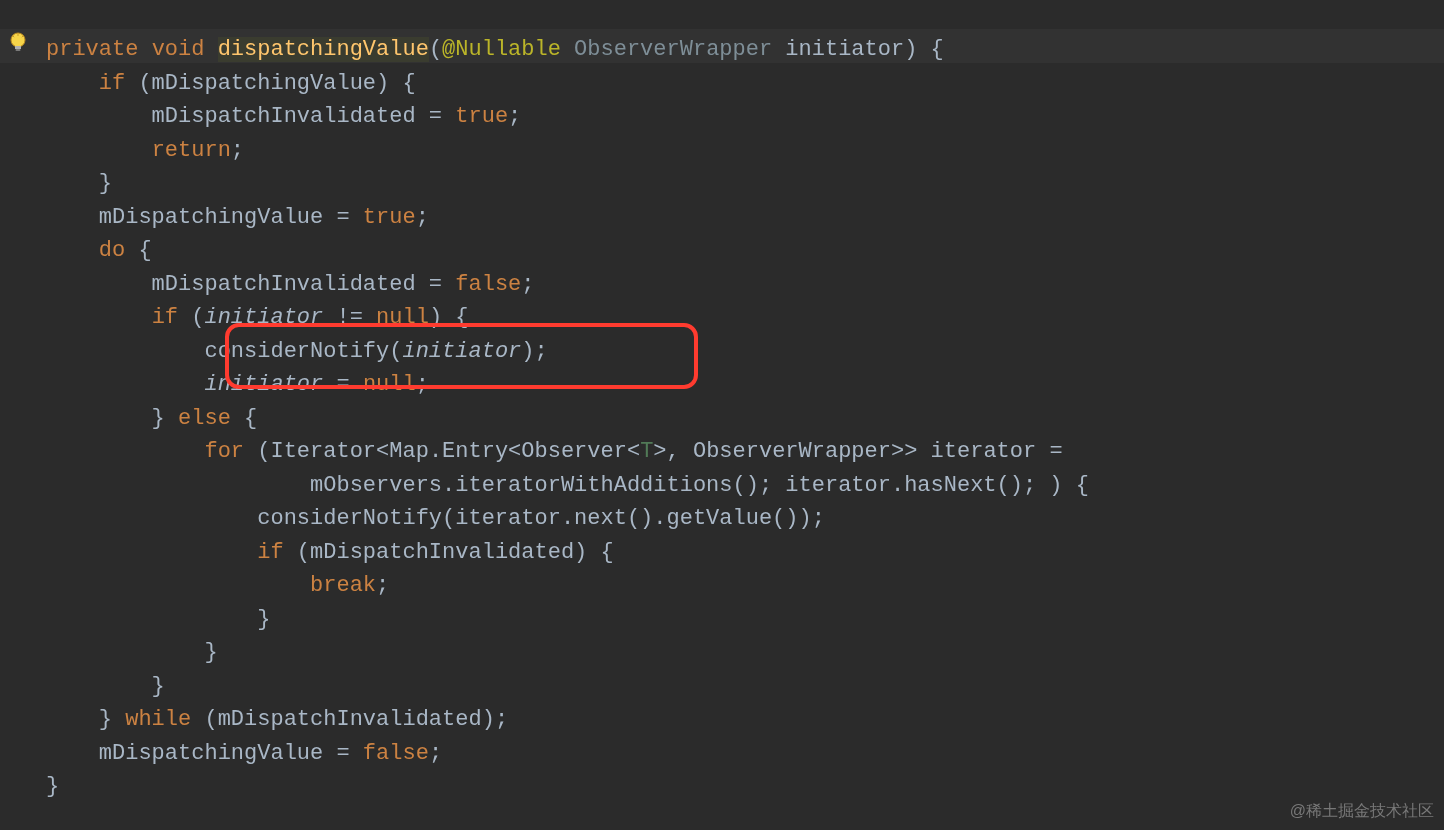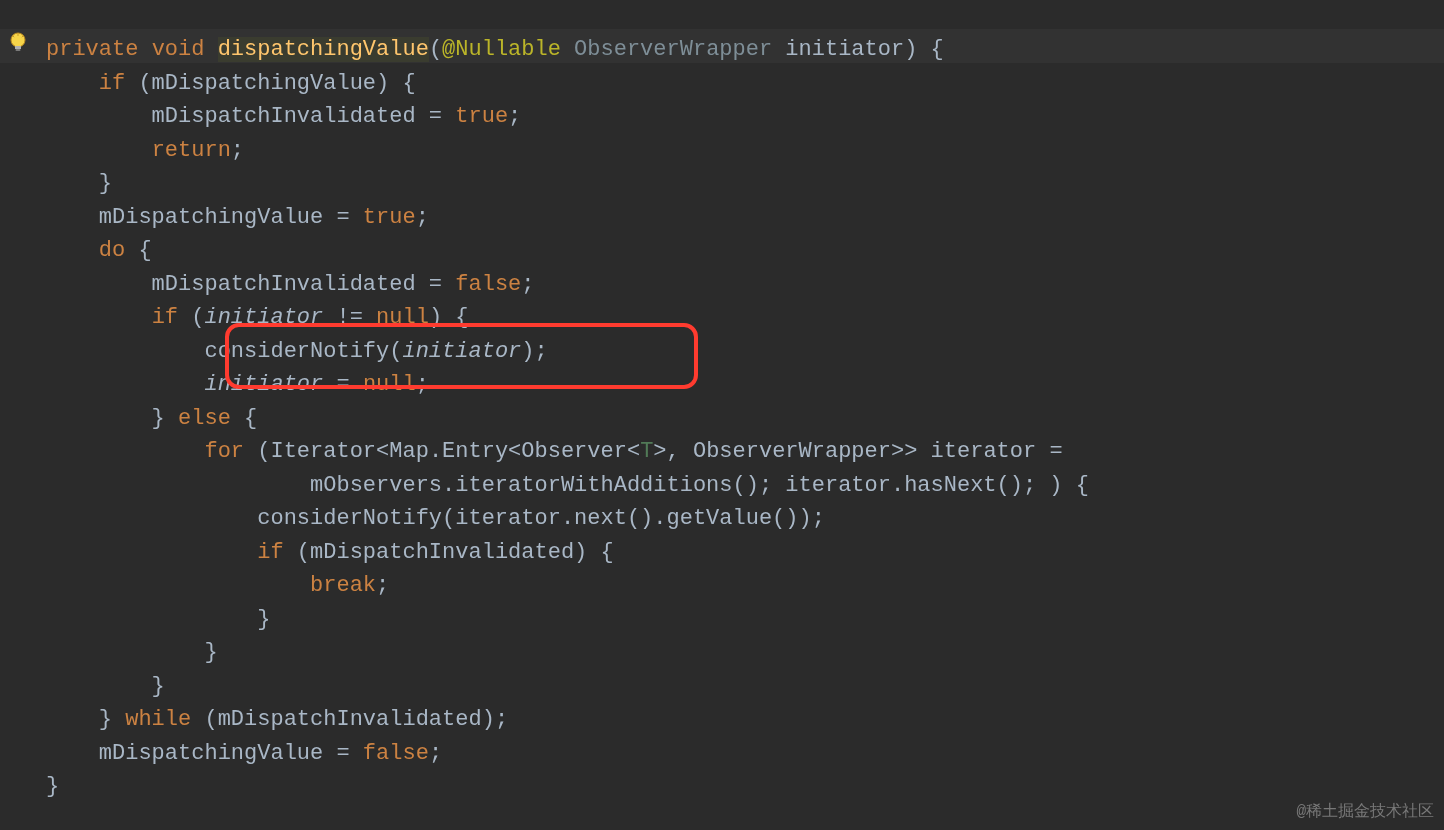--- a/index.html
+++ b/index.html
@@ -57,21 +57,21 @@
     height: 66px;
     border: 4px solid #ff3b2f;
     border-radius: 14px;
     box-sizing: border-box;
     pointer-events: none;
   }
   .watermark {
     position: absolute;
     right: 10px;
     bottom: 8px;
-    font-family: Liberation Mono, monospace;
+    font-family: Liberation Sans, sans-serif;
     font-size: 16px;
     color: #787878;
   }
 </style>
 </head>
 <body>
 
 <div class="frame">
   <div class="hl-line"></div>
 

